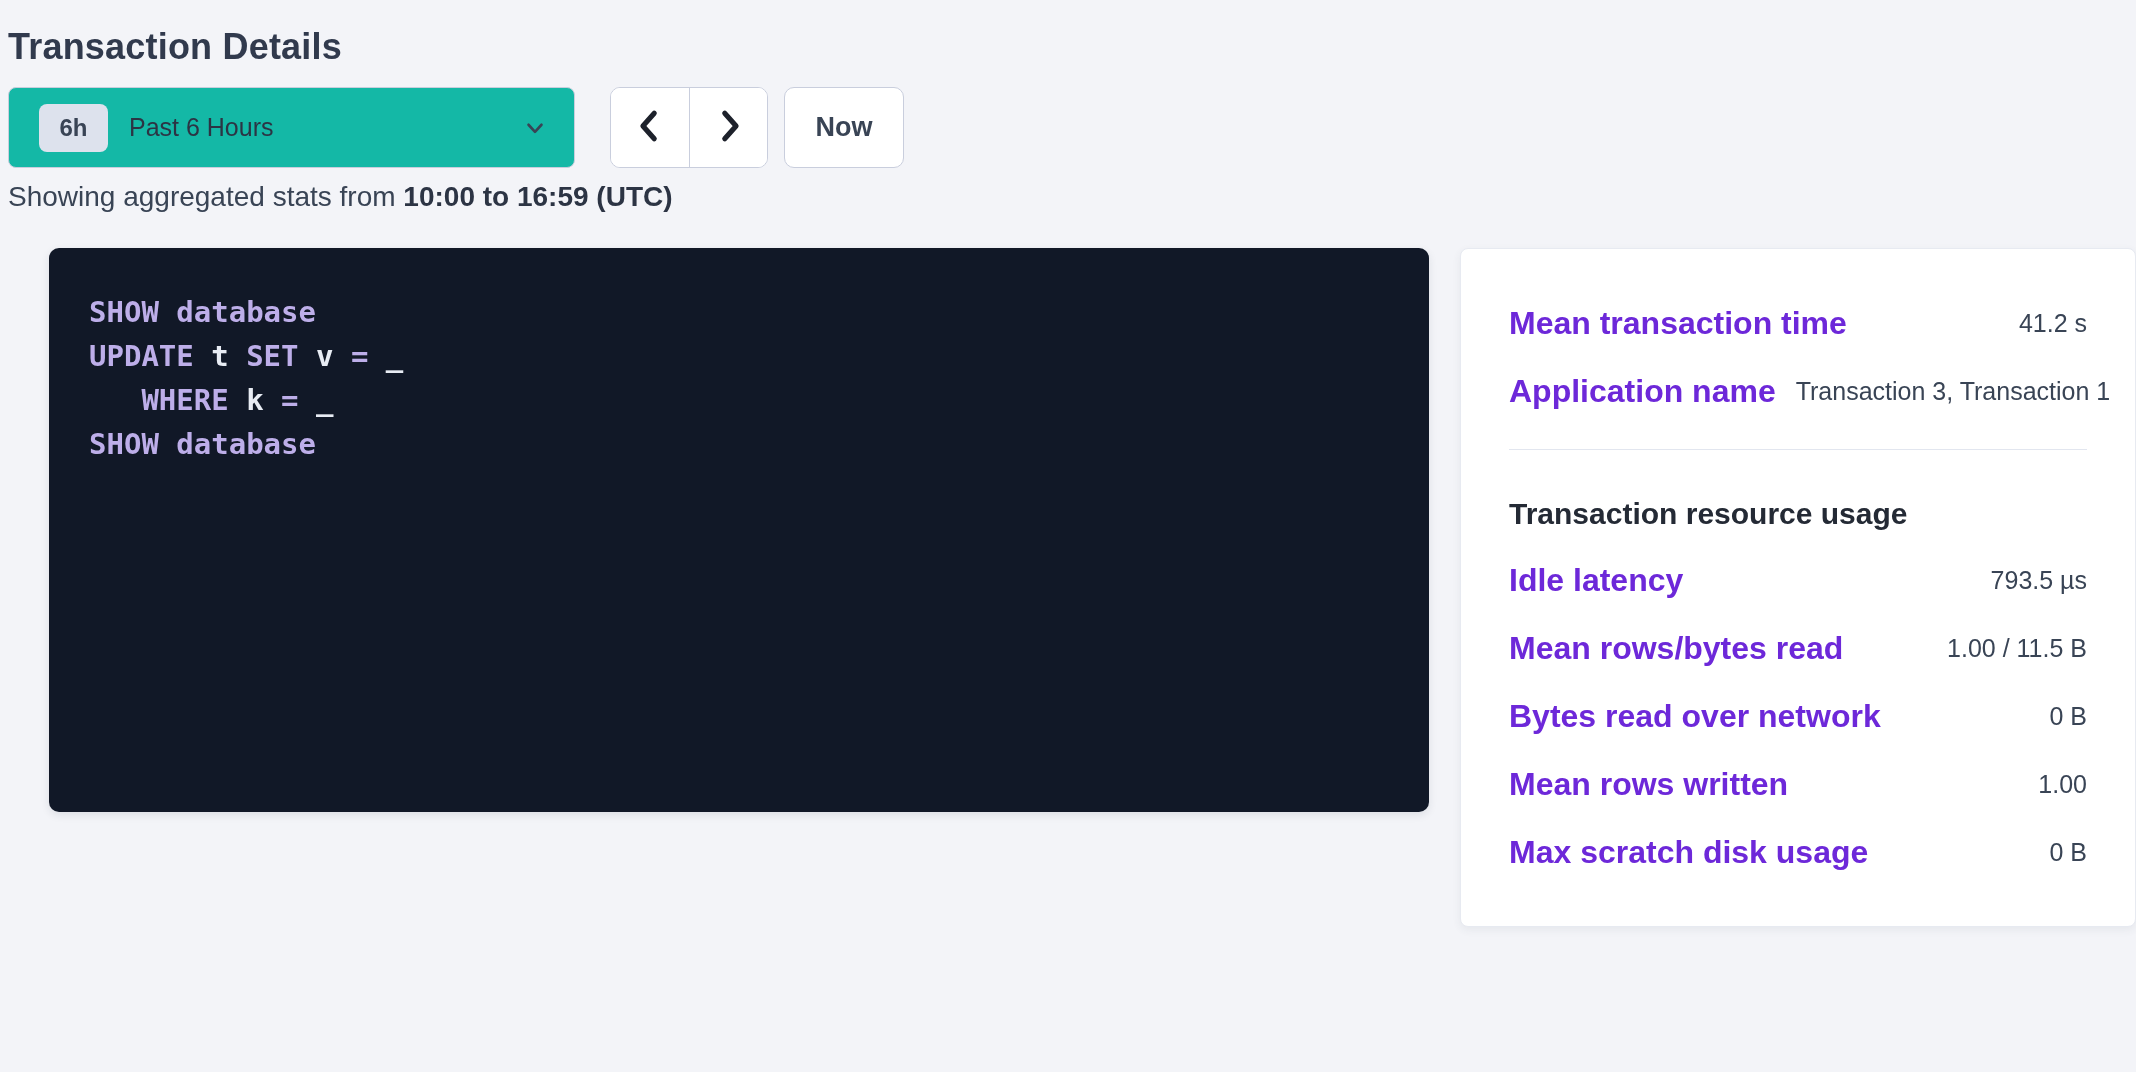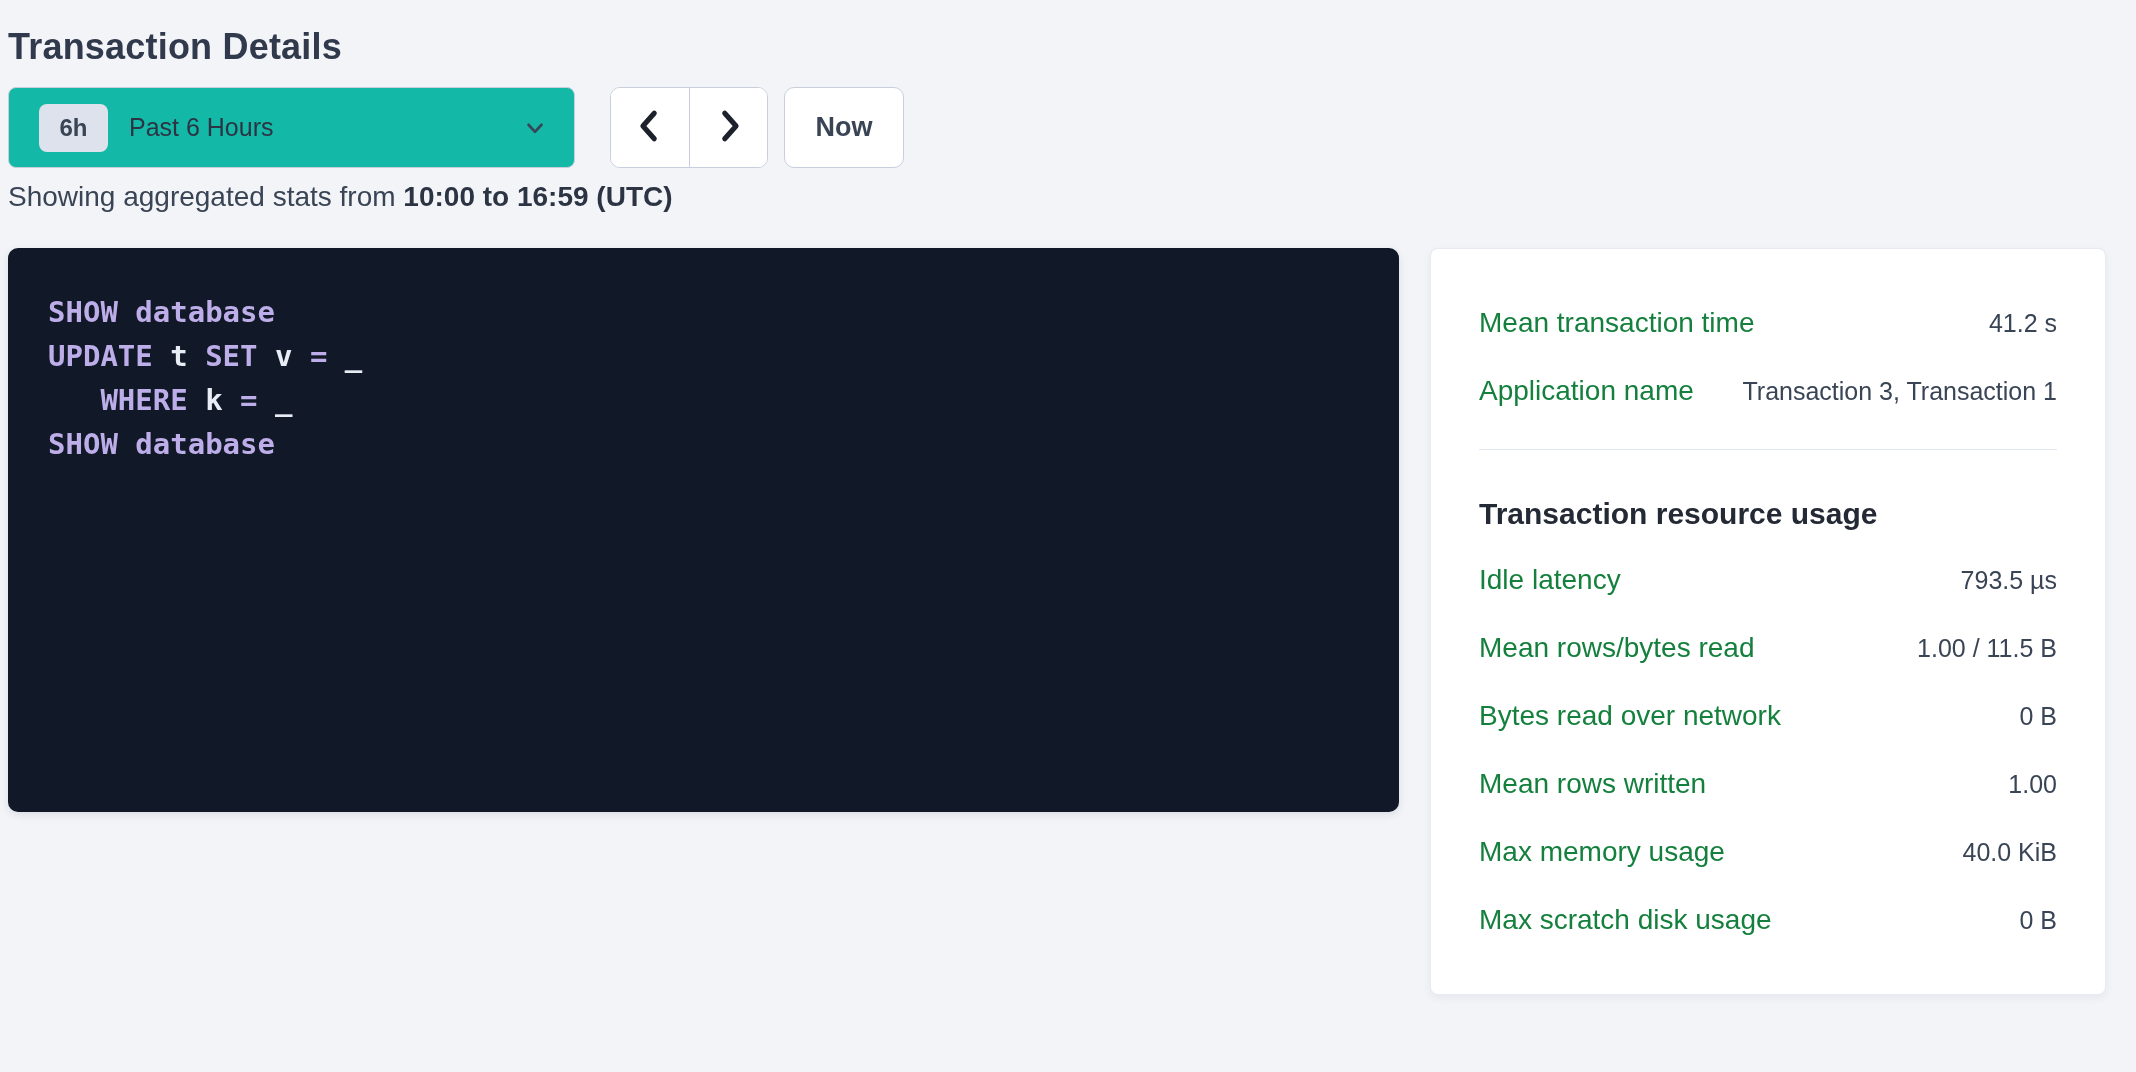--- a/index.html
+++ b/index.html
@@ -66,20 +66,21 @@
 
   
   .main { display: flex; align-items: flex-start; gap: 31px; margin-top: 38px; }
 
   .sql-box {
     width: 1391px; height: 564px; box-sizing: border-box;
     background: #111827;
     border-radius: 10px;
     padding: 42px 40px;
     box-shadow: 0 3px 8px rgba(30, 38, 58, 0.10);
+    margin-left: 41px;
   }
   .sql-code {
     font-family: "DejaVu Sans Mono", "Liberation Mono", monospace;
     font-size: 29px; line-height: 44px; font-weight: 600;
     white-space: pre;
   }
   .tok-kw { color: #bdaee9; }
   .tok-plain { color: #e8ecf4; }
 
   .card {
@@ -87,21 +88,21 @@
     background: #ffffff;
     border: 1px solid #e7eaf1; border-radius: 8px;
     box-shadow: 0 3px 8px rgba(57, 68, 85, 0.07);
     padding: 40px 48px;
   }
   .kv-row {
     height: 68px;
     display: flex; align-items: center; justify-content: space-between;
     white-space: nowrap;
   }
-  .kv-label { font-size: 28px; font-weight: 400; color: #15803d; }
+  .kv-label { font-size: 32px; font-weight: 700; color: #6d28d9; }
   .kv-value { font-size: 25px; font-weight: 400; color: #394455; margin-left: 20px; }
   .card-divider { height: 1px; background: #e2e6ef; border: none; margin: 24px 0 0; }
   .section-title {
     margin: 44px 0 12px;
     font-size: 30px; line-height: 40px; font-weight: 700;
     color: #242a35;
   }
 </style>
 </head>
 <body>
@@ -175,23 +176,19 @@
       </div>
       <div class="kv-row">
         <span class="kv-label">Bytes read over network</span>
         <span class="kv-value">0 B</span>
       </div>
       <div class="kv-row">
         <span class="kv-label">Mean rows written</span>
         <span class="kv-value">1.00</span>
       </div>
       <div class="kv-row">
-        <span class="kv-label">Max memory usage</span>
-        <span class="kv-value">40.0 KiB</span>
-      </div>
-      <div class="kv-row">
         <span class="kv-label">Max scratch disk usage</span>
         <span class="kv-value">0 B</span>
       </div>
 
     </aside>
   </div>
 </div>
 
 </body></html>

